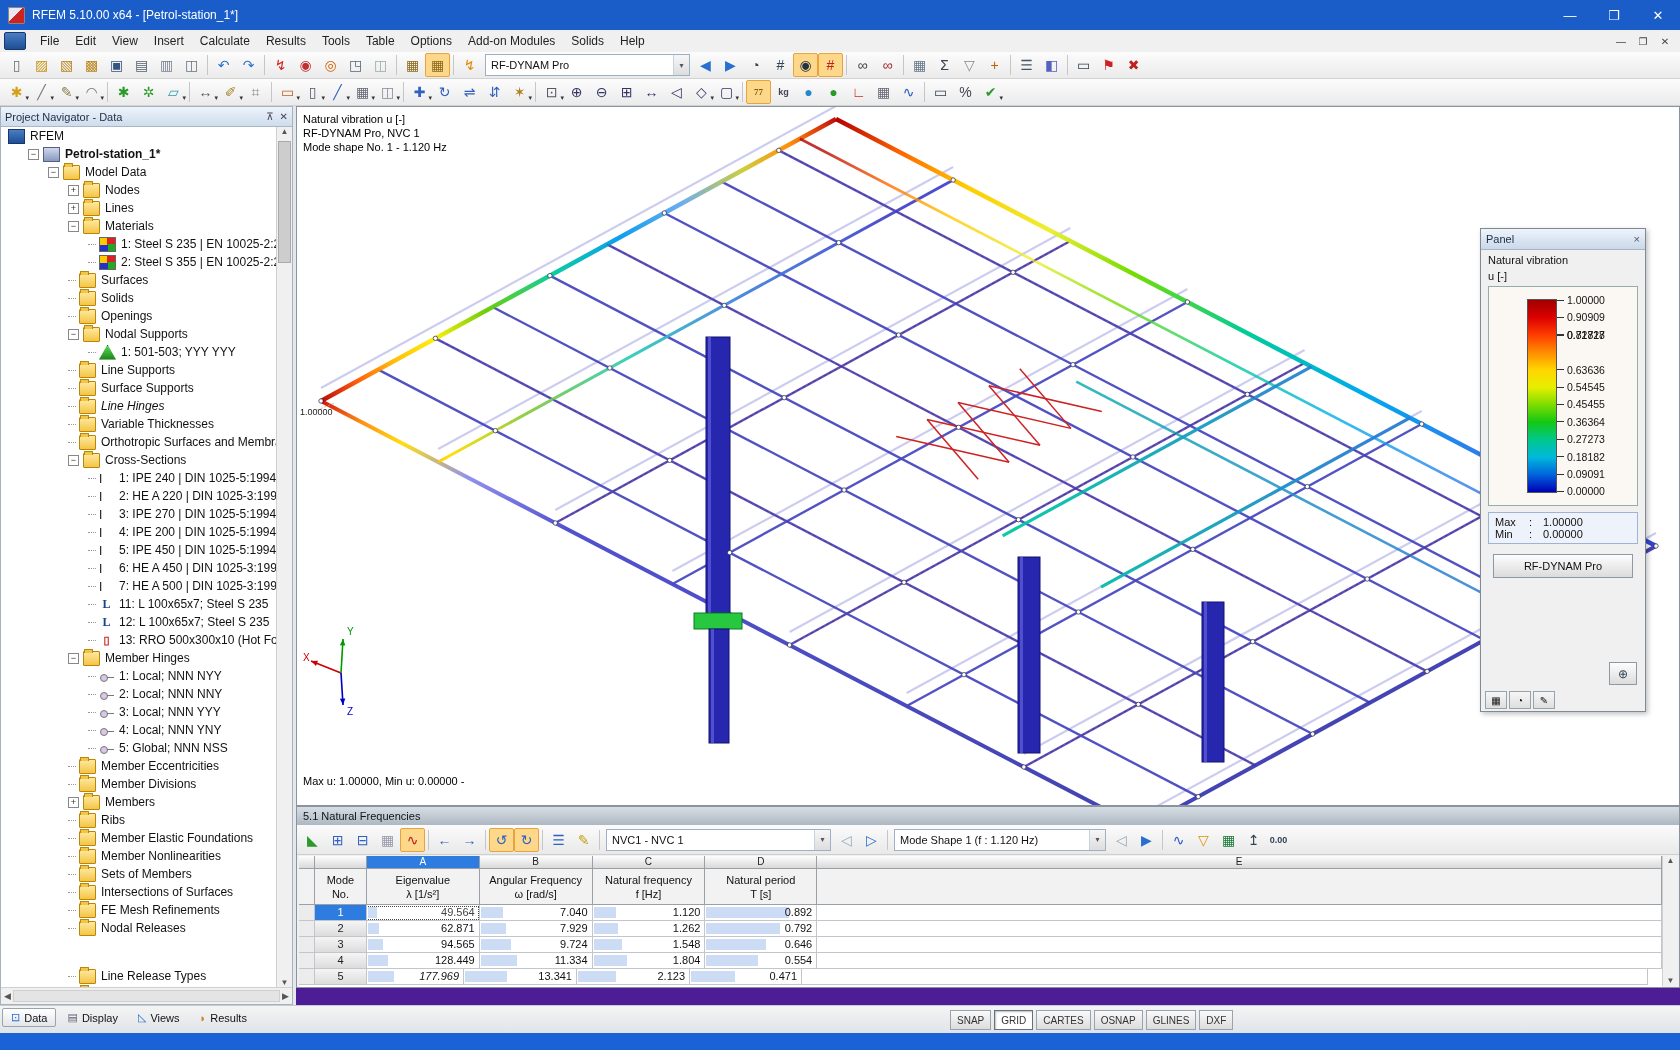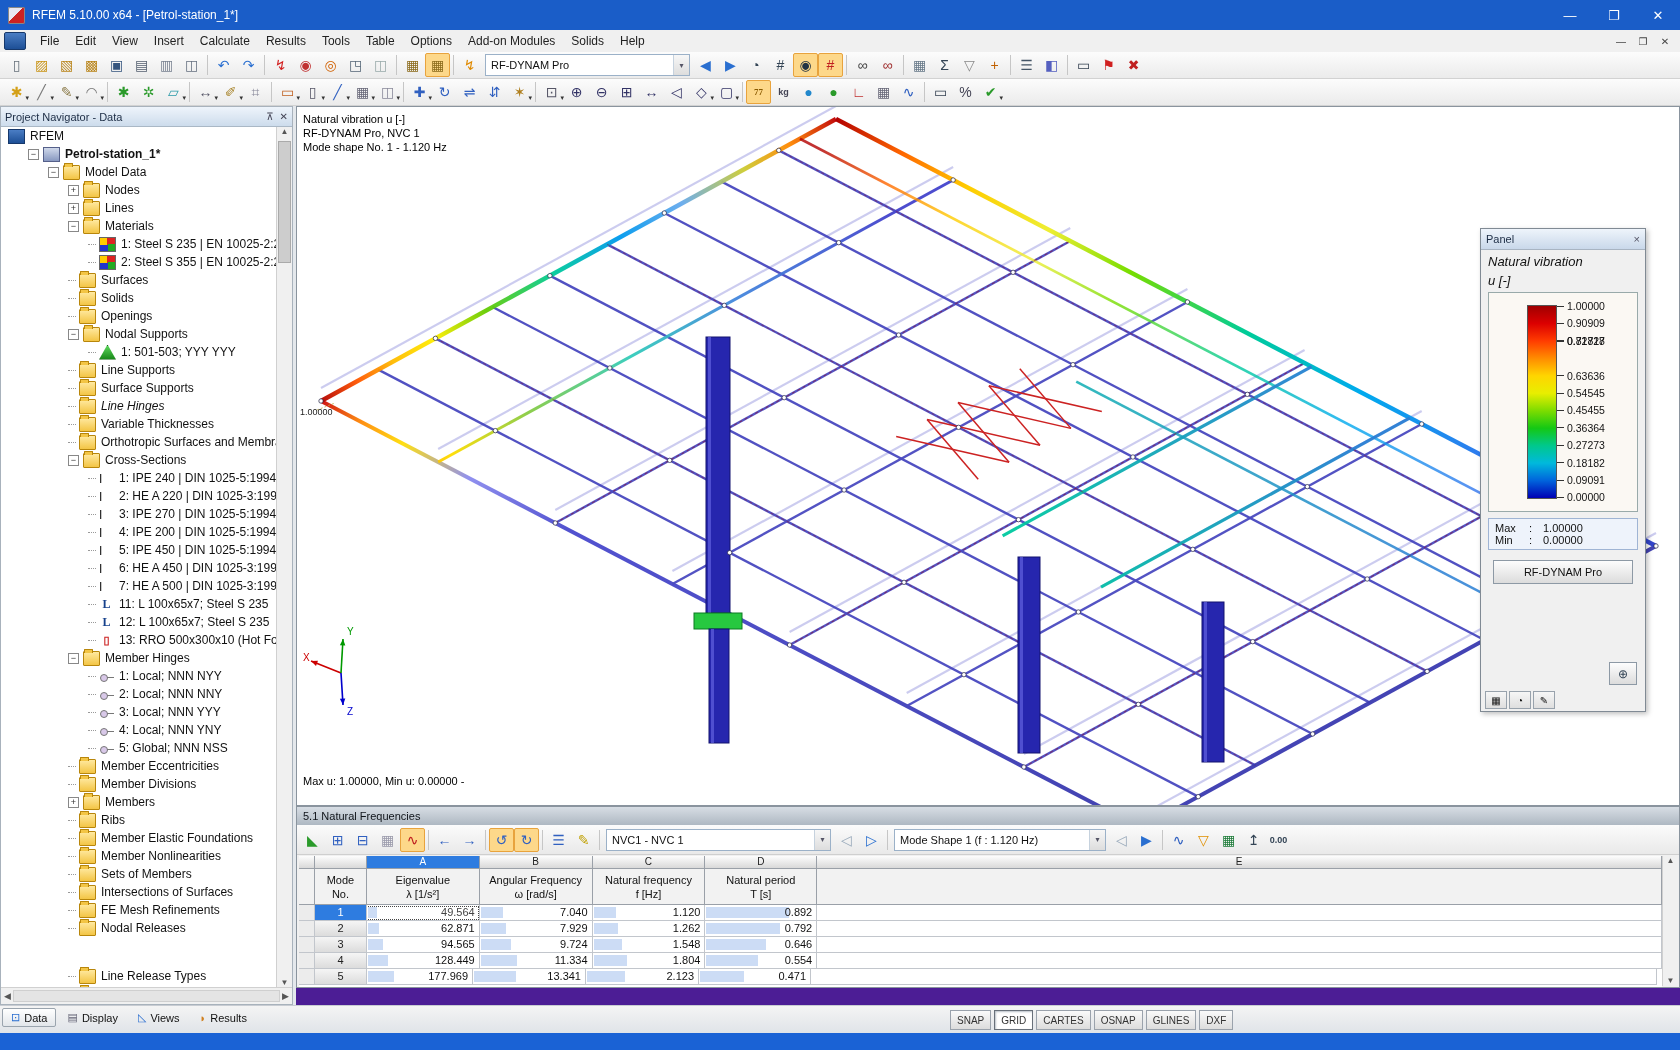--- a/index.html
+++ b/index.html
@@ -71,21 +71,21 @@
             border:1px solid #8a949e;box-sizing:border-box;overflow:hidden;}
   .vtext{position:absolute;left:6px;font-size:11px;color:#000;}
   #vstatus{position:absolute;left:6px;top:668px;font-size:11px;color:#000;}
   #annot{position:absolute;left:3px;top:300px;font-size:9px;color:#222;}
   
   #panel{position:absolute;left:1480px;top:228px;width:166px;height:484px;background:#f0f0f0;
          border:1px solid #808a94;box-shadow:2px 2px 5px rgba(0,0,0,.25);box-sizing:border-box;}
   #ptitle{height:20px;background:linear-gradient(#eef4fb,#c9d8ea);border-bottom:1px solid #a8b4c2;
           display:flex;align-items:center;padding:0 5px;font-size:11px;color:#1c2c44;}
   #ptitle .x{margin-left:auto;color:#556;font-size:11px;}
-  .plabel{margin:4px 7px 0;font-size:13px;font-style:italic;}
+  .plabel{margin:4px 7px 0;font-size:11px;}
   #legendbox{margin:4px 7px;background:#fbf8f3;border:1px solid #9aa;height:218px;position:relative;}
   #lbar{position:absolute;left:38px;top:12px;width:28px;height:192px;border:1px solid #555;}
   .lrow{position:absolute;left:68px;width:90px;font-size:10.5px;display:flex;align-items:center;}
   .lrow .tick{width:7px;border-top:1px solid #333;margin-right:3px;}
   #maxmin{margin:6px 7px;background:#eef3fb;border:1px solid #9fb4d4;padding:3px 6px;font-size:11px;}
   #maxmin div{display:flex;}
   #maxmin span.k{width:34px;} #maxmin span.c{width:14px;}
   #pbtn{margin:10px 12px;height:22px;background:linear-gradient(#fdfdfd,#dcdcdc);border:1px solid #8d99a5;
         display:flex;align-items:center;justify-content:center;font-size:11px;}
   #pmag{position:absolute;right:8px;bottom:26px;width:26px;height:21px;background:linear-gradient(#fdfdfd,#dcdcdc);
@@ -926,21 +926,21 @@
           </div>
           <div class="dcell" style="width: 112px;">
             <div class="bar" style="width: 52px;"></div>
             <span class="val">0.554</span>
           </div>
           <div class="dcell" style="width: 846px;"></div>
         </div>
         <div class="drow">
           <div class="dcell" style="width: 16px; background: rgb(236, 236, 236);"></div>
           <div class="dcell rowhdr" style="width: 52px;">5</div>
-          <div class="dcell" style="width: 106px;">
+          <div class="dcell" style="width: 97px; font-style: italic;">
             <div class="bar" style="width: 26px;"></div>
             <span class="val">177.969</span>
           </div>
           <div class="dcell" style="width: 113px;">
             <div class="bar" style="width: 42px;"></div>
             <span class="val">13.341</span>
           </div>
           <div class="dcell" style="width: 113px;">
             <div class="bar" style="width: 38px;"></div>
             <span class="val">2.123</span>

